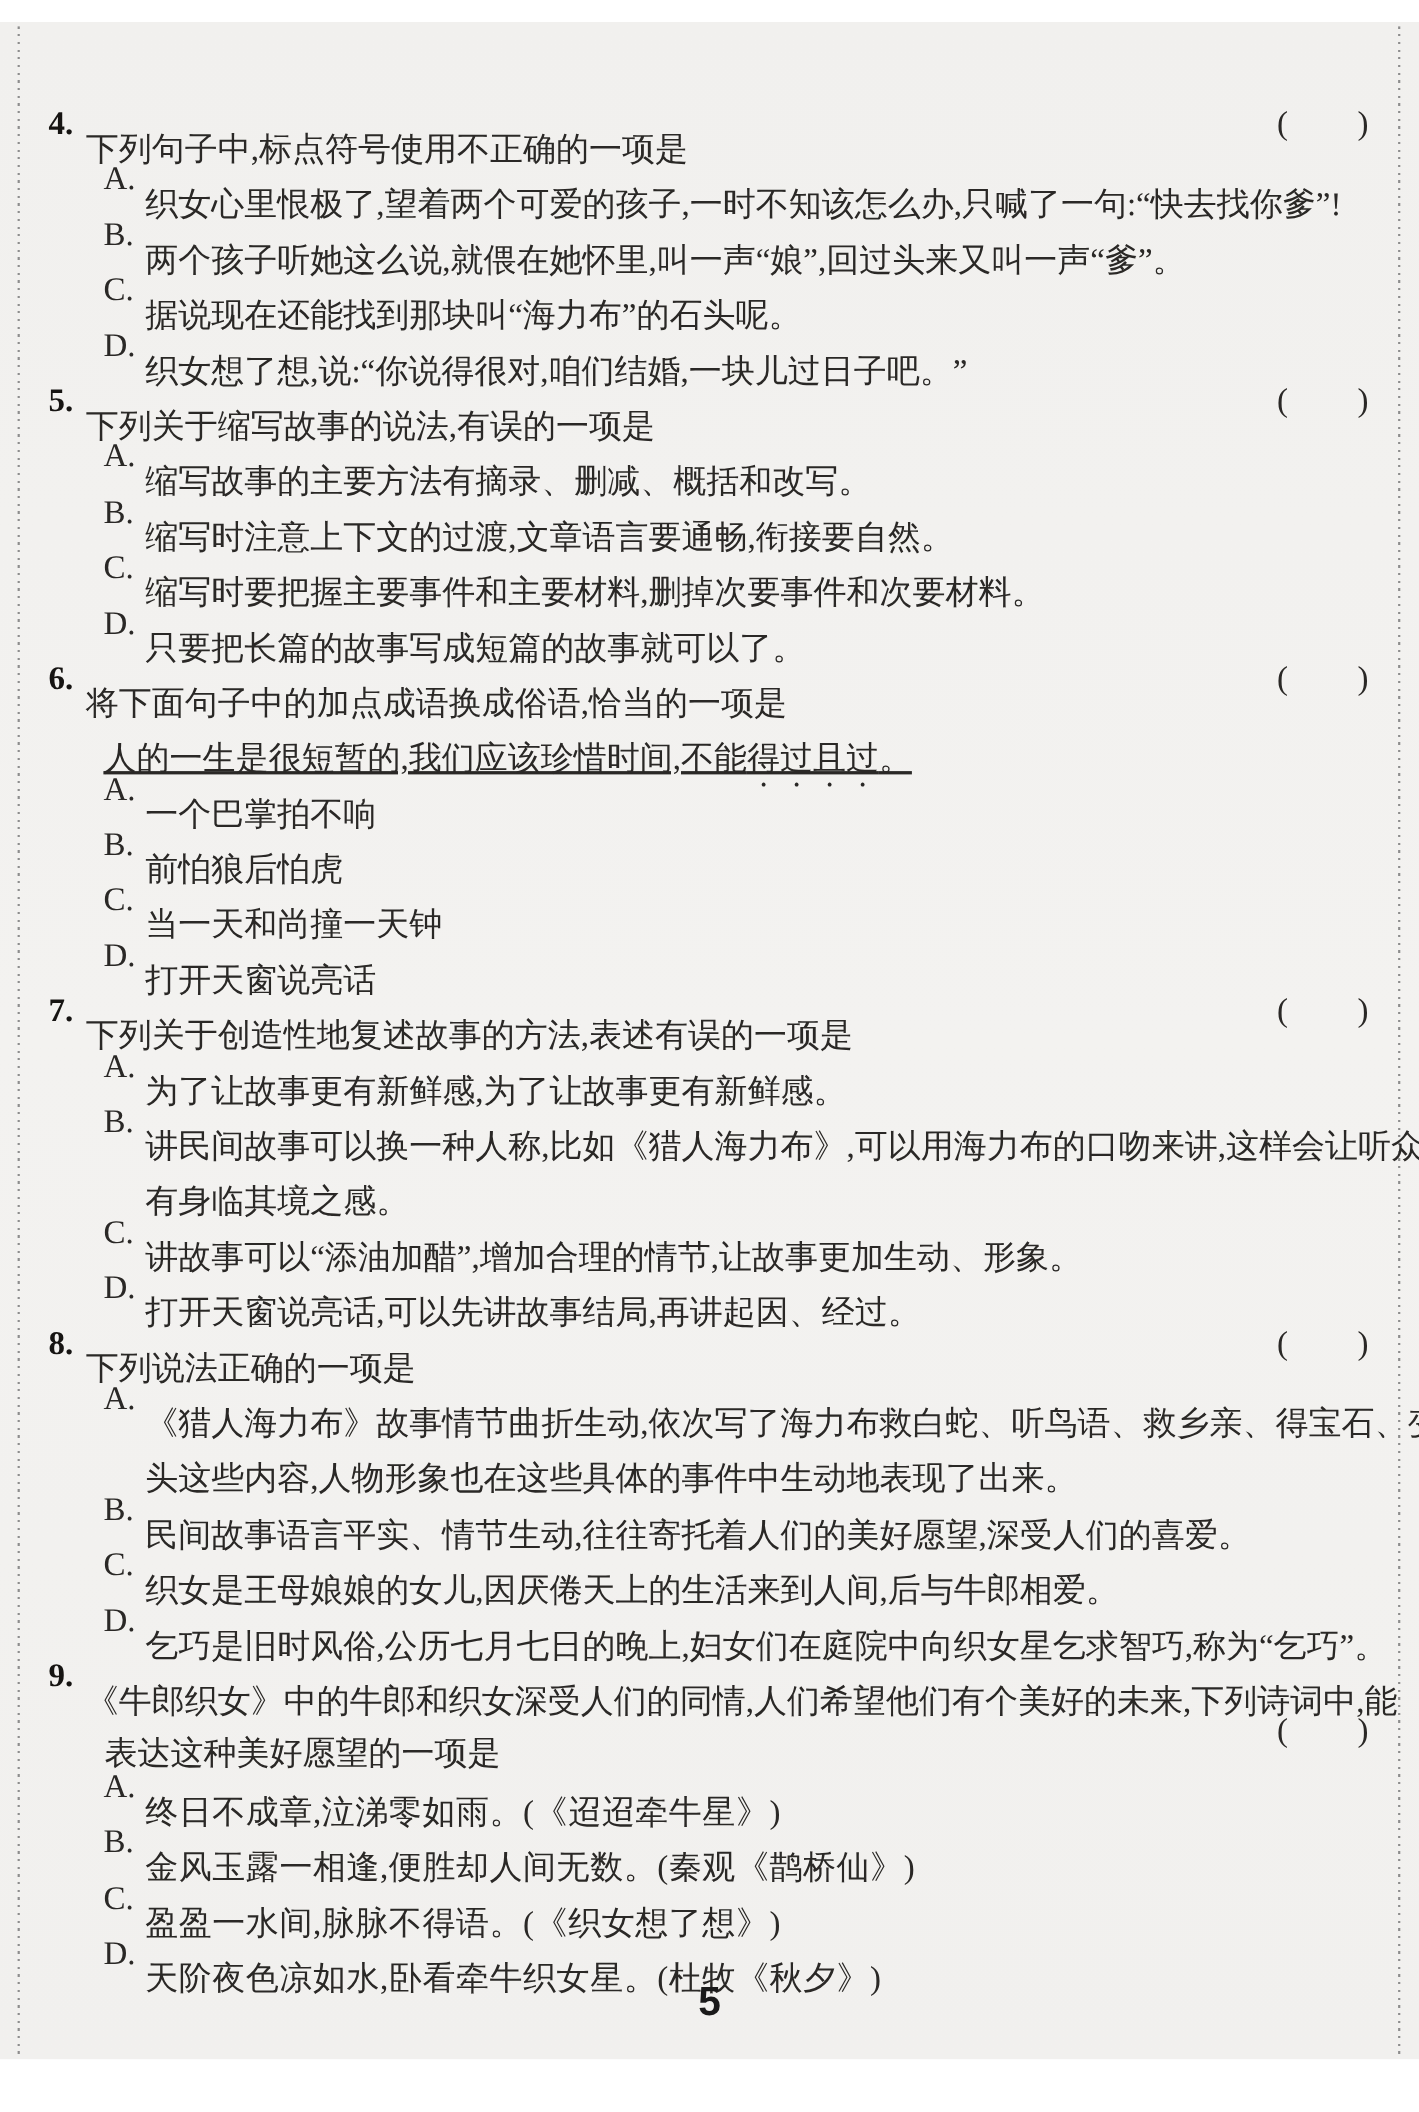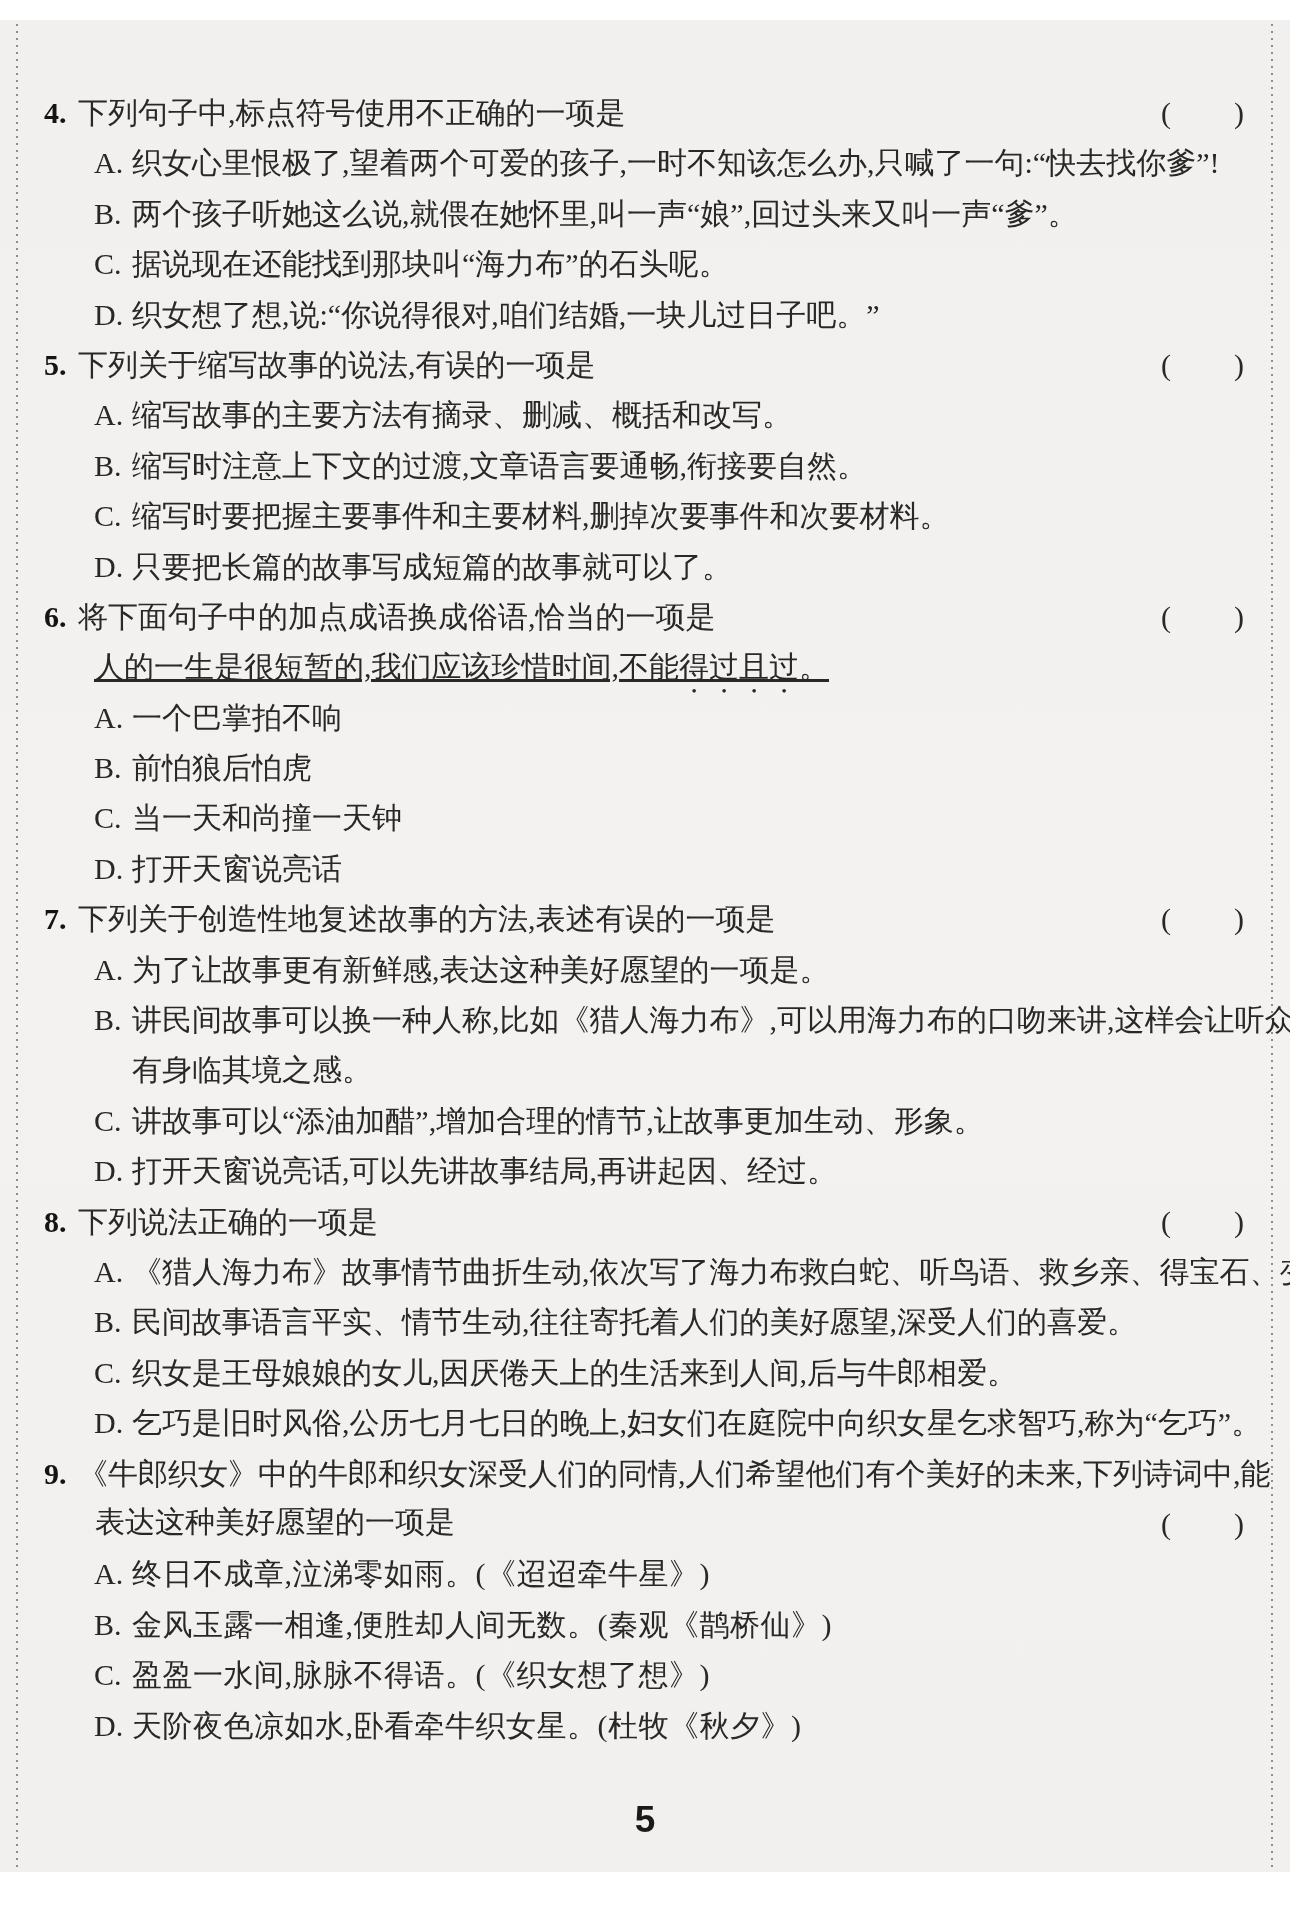--- a/index.html
+++ b/index.html
@@ -22,21 +22,21 @@
   .content{position:absolute;left:0;top:88px;width:1290px;}
   .line{
     position:relative;height:50.4px;line-height:50.4px;
     font-size:30px;color:#2a2826;white-space:nowrap;
   }
   .line span{display:inline;}
   .line .num{
     position:absolute;left:44px;font-weight:bold;color:#161412;
     font-family:"Liberation Serif","DejaVu Serif",serif;
   }
-  .line .txt{position:absolute;}
+  .line .txt{position:absolute;margin-top:23px;}
   .line.stem .txt{left:78px;}
   .line .label{position:absolute;left:94px;color:#2a2826;}
   .line.option .txt{left:132px;}
   .line.cont .txt{left:132px;text-align:right;}
   .line.cont2 .txt{left:95px;font-family:Liberation Mono, monospace;}
   .line.quote .txt{left:94px;text-decoration:underline;}
   .kai{letter-spacing:0.5px;}
   .em{
     -webkit-text-emphasis:filled dot #2a2826;
     text-emphasis:filled dot #2a2826;
@@ -127,21 +127,21 @@
         <span class="label">D.</span>
         <span class="txt">打开天窗说亮话</span>
       </div>
       <div class="line stem">
         <span class="num">7.</span>
         <span class="txt">下列关于创造性地复述故事的方法,表述有误的一项是</span>
         <span class="parens">(  )</span>
       </div>
       <div class="line option">
         <span class="label">A.</span>
-        <span class="txt">为了让故事更有新鲜感,表达这种美好愿望的一项是。</span>
+        <span class="txt">为了让故事更有新鲜感,为了让故事更有新鲜感。</span>
       </div>
       <div class="line option">
         <span class="label">B.</span>
         <span class="txt">讲民间故事可以换一种人称,比如《猎人海力布》,可以用海力布的口吻来讲,这样会让听众</span>
       </div>
       <div class="line cont">
         <span class="txt">有身临其境之感。</span>
       </div>
       <div class="line option">
         <span class="label">C.</span>
@@ -152,20 +152,23 @@
         <span class="txt">打开天窗说亮话,可以先讲故事结局,再讲起因、经过。</span>
       </div>
       <div class="line stem">
         <span class="num">8.</span>
         <span class="txt">下列说法正确的一项是</span>
         <span class="parens">(  )</span>
       </div>
       <div class="line option">
         <span class="label">A.</span>
         <span class="txt">《猎人海力布》故事情节曲折生动,依次写了海力布救白蛇、听鸟语、救乡亲、得宝石、变石</span>
+      </div>
+      <div class="line cont">
+        <span class="txt">头这些内容,人物形象也在这些具体的事件中生动地表现了出来。</span>
       </div>
       <div class="line option">
         <span class="label">B.</span>
         <span class="txt">民间故事语言平实、情节生动,往往寄托着人们的美好愿望,深受人们的喜爱。</span>
       </div>
       <div class="line option">
         <span class="label">C.</span>
         <span class="txt">织女是王母娘娘的女儿,因厌倦天上的生活来到人间,后与牛郎相爱。</span>
       </div>
       <div class="line option">

